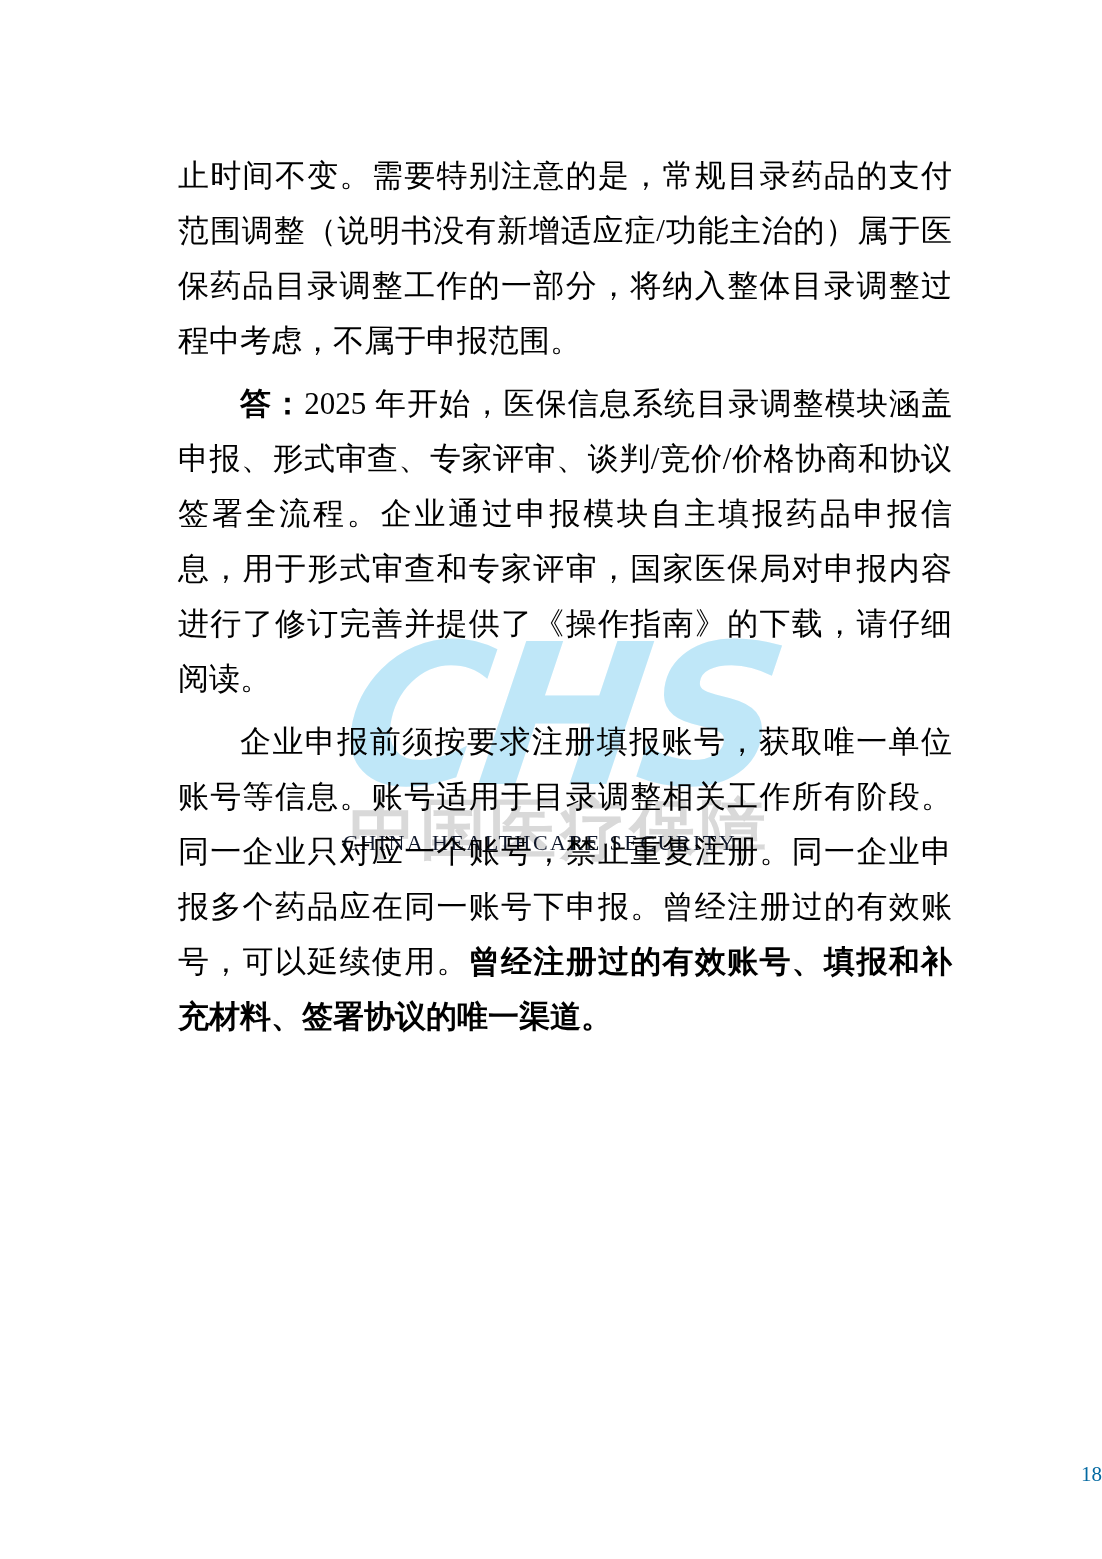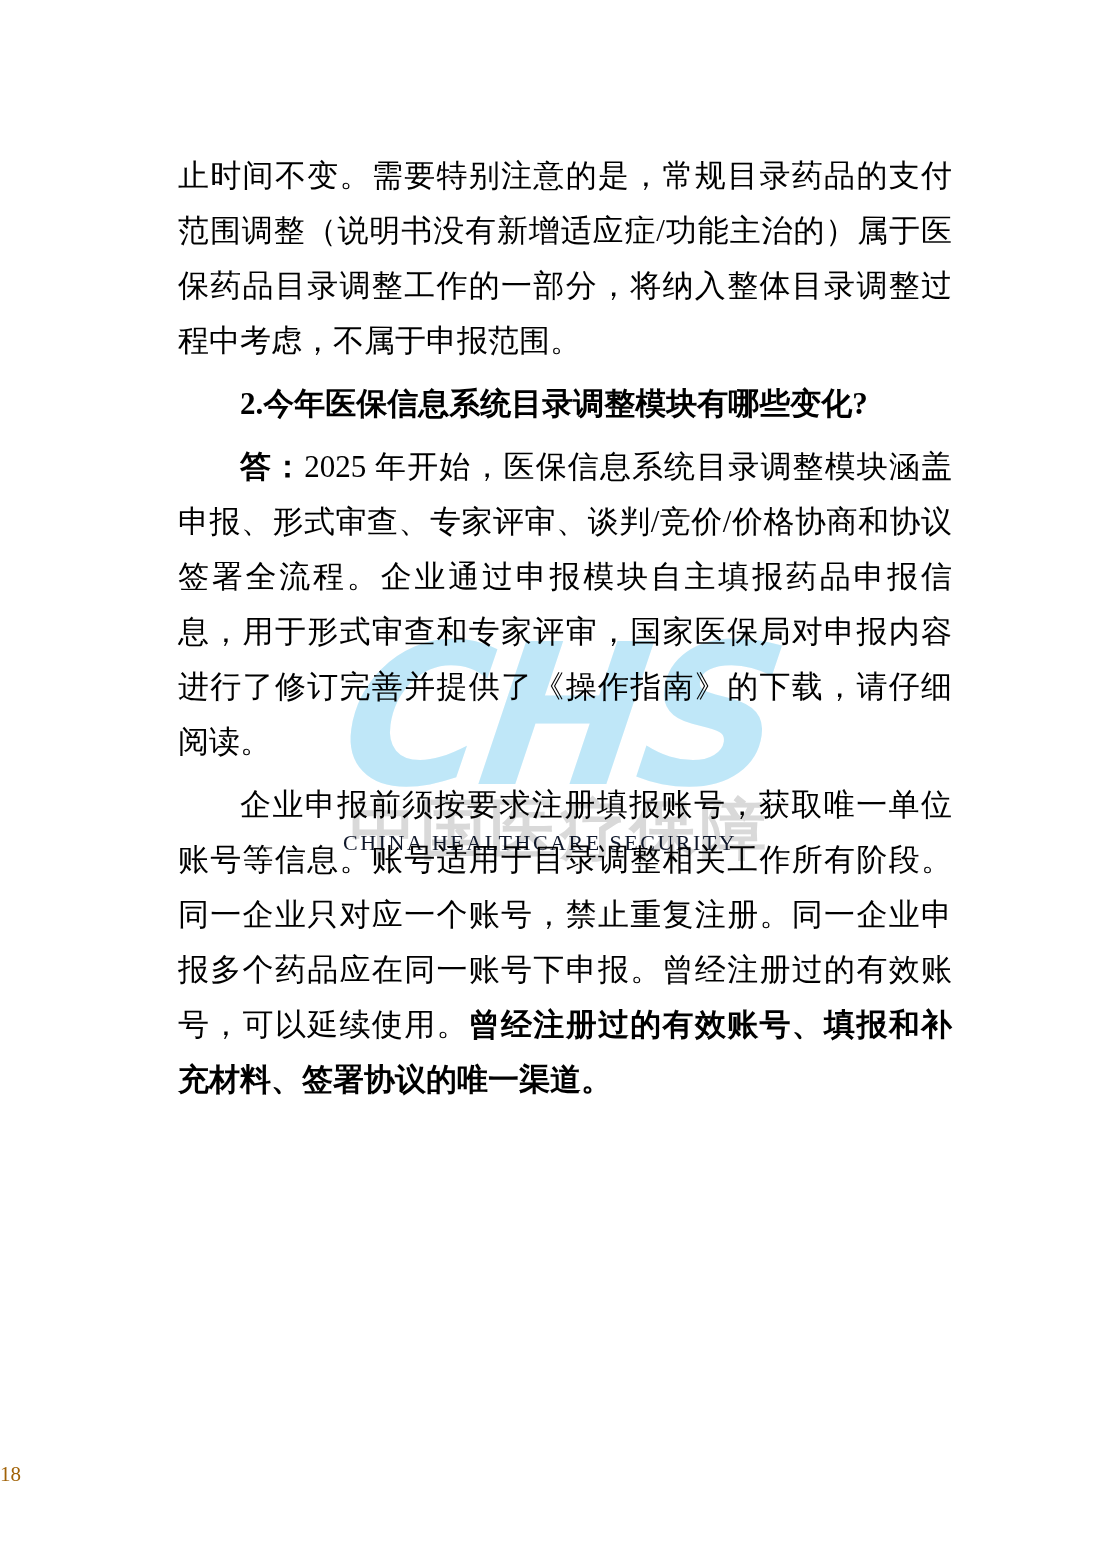--- a/index.html
+++ b/index.html
@@ -86,46 +86,43 @@
     font-weight: 700;
   }
 
   
   .page-number {
     position: absolute;
     left: 0;
     top: 1462px;
     width: 100%;
     z-index: 2;
-    text-align: left;
+    text-align: right;
     font-size: 21px;
-    color: #a16207;
+    color: #0369a1;
     font-family: "Liberation Serif", "DejaVu Serif", serif;
   }
 </style>
 </head>
 <body>
 
 <div class="page">
 
   <div class="watermark">
     <div class="wm-logo">CHS</div>
     <div class="wm-cjk">中国医疗保障</div>
     <div class="wm-latin">CHINA HEALTHCARE SECURITY</div>
   </div>
 
   <div class="content">
 
     <p>
       <span class="run">止时间不变。需要特别注意的是，常规目录药品的支付范围调整（说明书没有新增适应症/功能主治的）属于医保药品目录调整工作的一部分，将纳入整体目录调整过程中考虑，不属于申报范围。</span>
     </p>
 
-    <p class="indent">
-      <span class="run bold">2.今年医保信息系统目录调整模块有哪些变化?</span>
-    </p>
 
     <p class="indent">
       <span class="run bold">答：</span><span class="run">2025 年开始，医保信息系统目录调整模块涵盖申报、形式审查、专家评审、谈判/竞价/价格协商和协议签署全流程。企业通过申报模块自主填报药品申报信息，用于形式审查和专家评审，国家医保局对申报内容进行了修订完善并提供了《操作指南》的下载，请仔细阅读。</span>
     </p>
 
     <p class="indent">
       <span class="run">企业申报前须按要求注册填报账号，获取唯一单位账号等信息。账号适用于目录调整相关工作所有阶段。同一企业只对应一个账号，禁止重复注册。同一企业申报多个药品应在同一账号下申报。曾经注册过的有效账号，可以延续使用。</span><span class="run bold">曾经注册过的有效账号、填报和补充材料、签署协议的唯一渠道。</span>
     </p>
 
 

